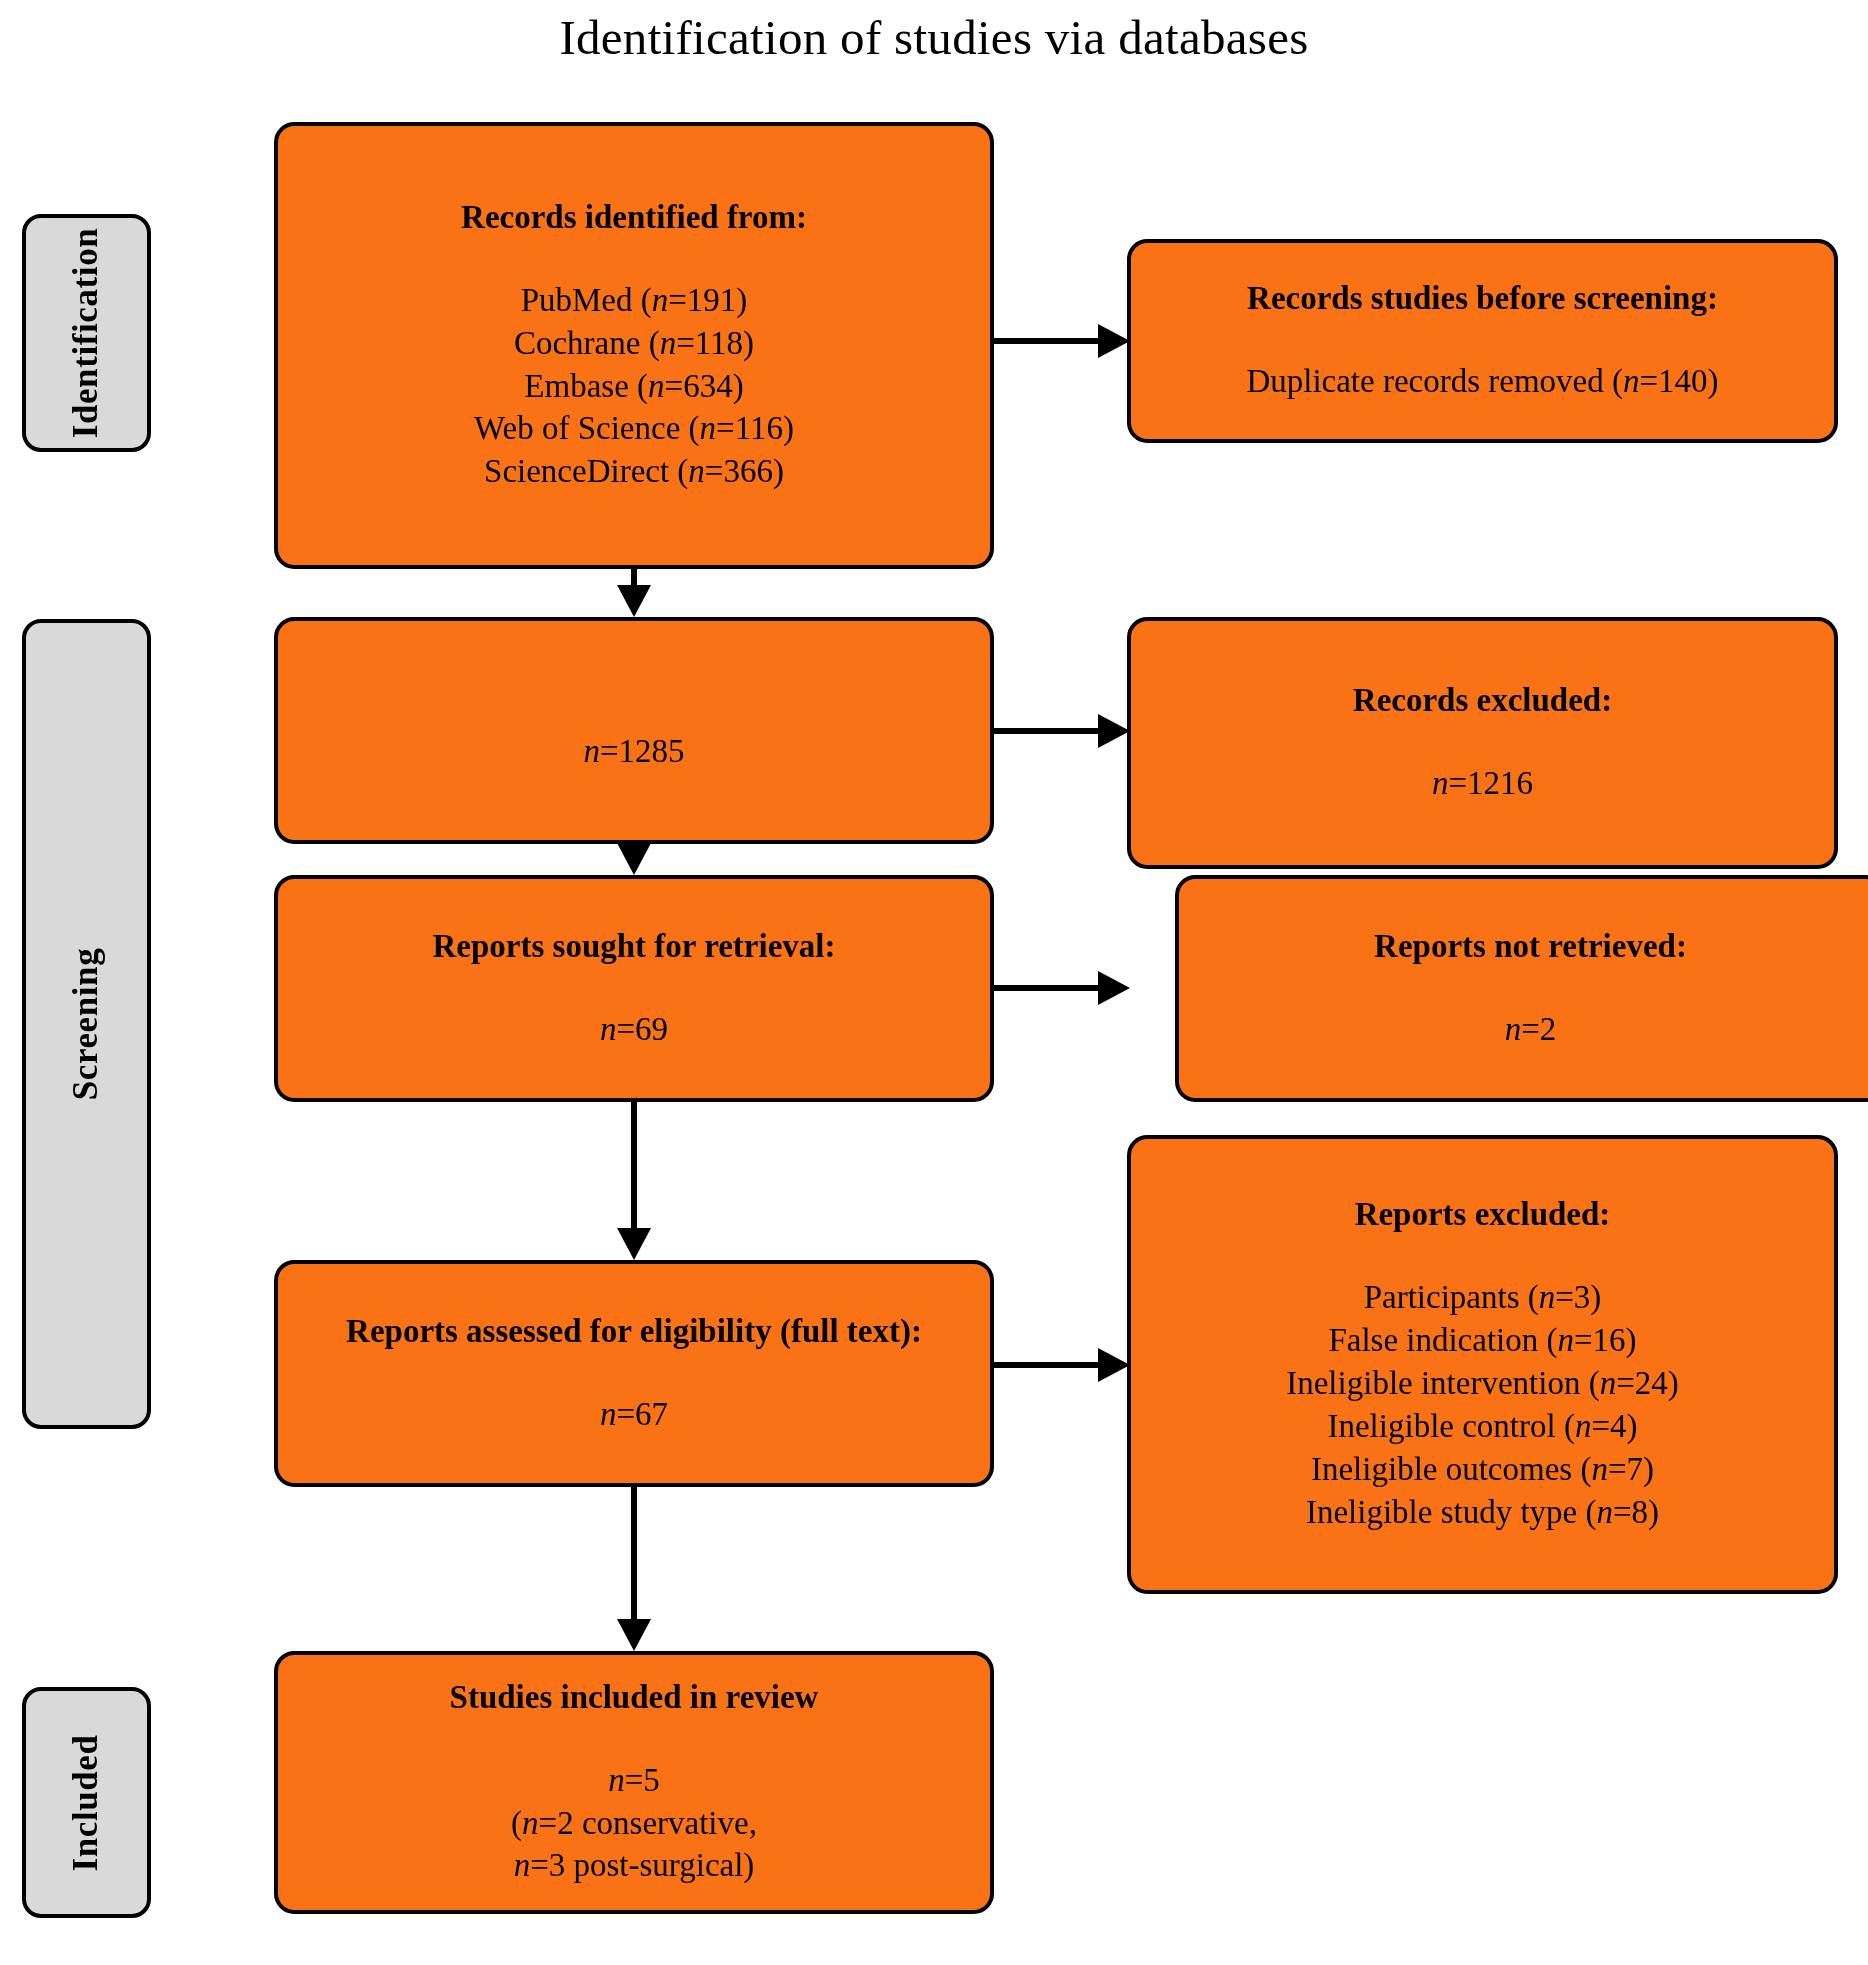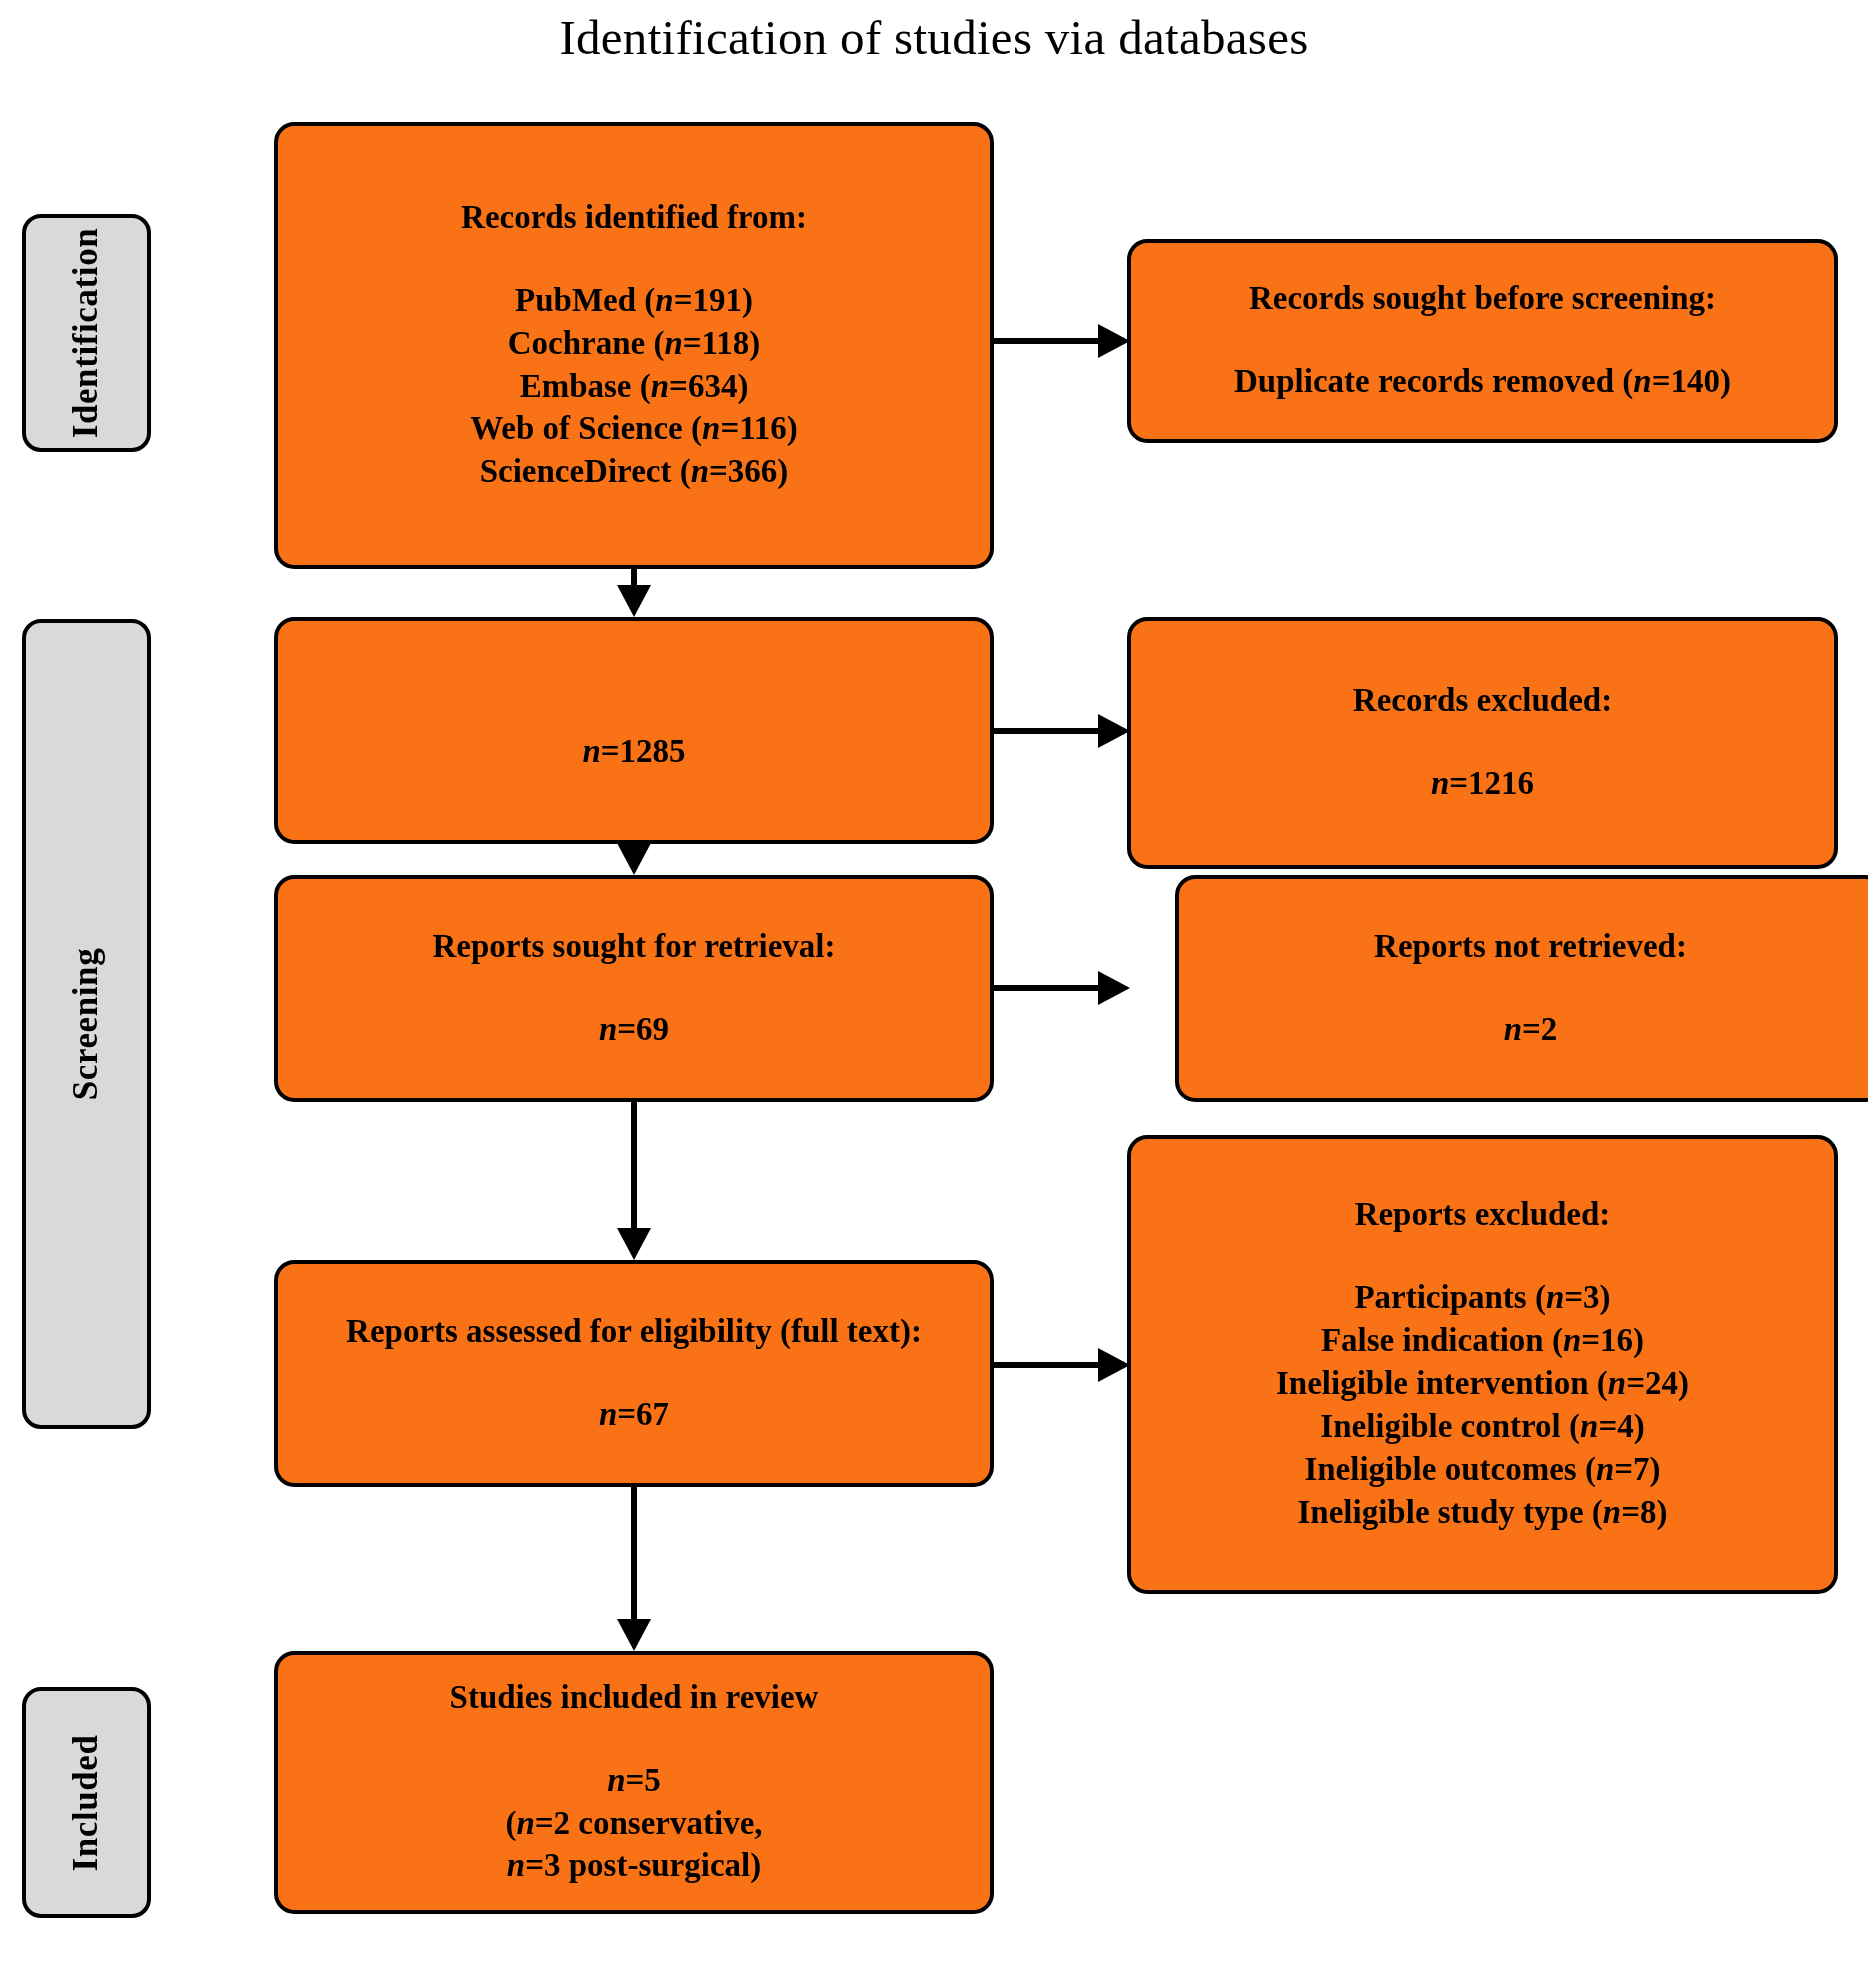--- a/index.html
+++ b/index.html
@@ -67,21 +67,21 @@
   }
   .box-heading {
     font-size: 33px;
     font-weight: bold;
     line-height: 1.18;
     white-space: nowrap;
   }
   .box-gap-lg { height: 42px; }
   .box-line {
     font-size: 33px;
-    font-weight: bold;
+    font-weight: normal;
     line-height: 1.30;
     white-space: nowrap;
   }
   .nvar { font-style: italic; }
 
   
   #box-identified  { left: 274px; top: 122px;  width: 720px; height: 447px; }
   #box-screened    { left: 274px; top: 617px; width: 720px; height: 227px; }
   #box-sought      { left: 274px; top: 875px; width: 720px; height: 227px; }
   #box-assessed    { left: 274px; top: 1260px; width: 720px; height: 227px; }
@@ -166,21 +166,21 @@
     <div class="box-heading">Records identified from:</div>
     <div class="box-gap-lg"></div>
     <div class="box-line">PubMed (<span class="nvar">n</span>=191)</div>
     <div class="box-line">Cochrane (<span class="nvar">n</span>=118)</div>
     <div class="box-line">Embase (<span class="nvar">n</span>=634)</div>
     <div class="box-line">Web of Science (<span class="nvar">n</span>=116)</div>
     <div class="box-line">ScienceDirect (<span class="nvar">n</span>=366)</div>
   </div>
 
   <div class="flow-box" id="box-removed">
-    <div class="box-heading">Records sought before screening:</div>
+    <div class="box-heading">Records studies before screening:</div>
     <div class="box-gap-lg"></div>
     <div class="box-line">Duplicate records removed (<span class="nvar">n</span>=140)</div>
   </div>
 
   <div class="flow-box" id="box-screened">
     <div class="box-gap-lg"></div>
     <div class="box-line"><span class="nvar">n</span>=1285</div>
   </div>
 
   <div class="flow-box" id="box-rec-excl">

